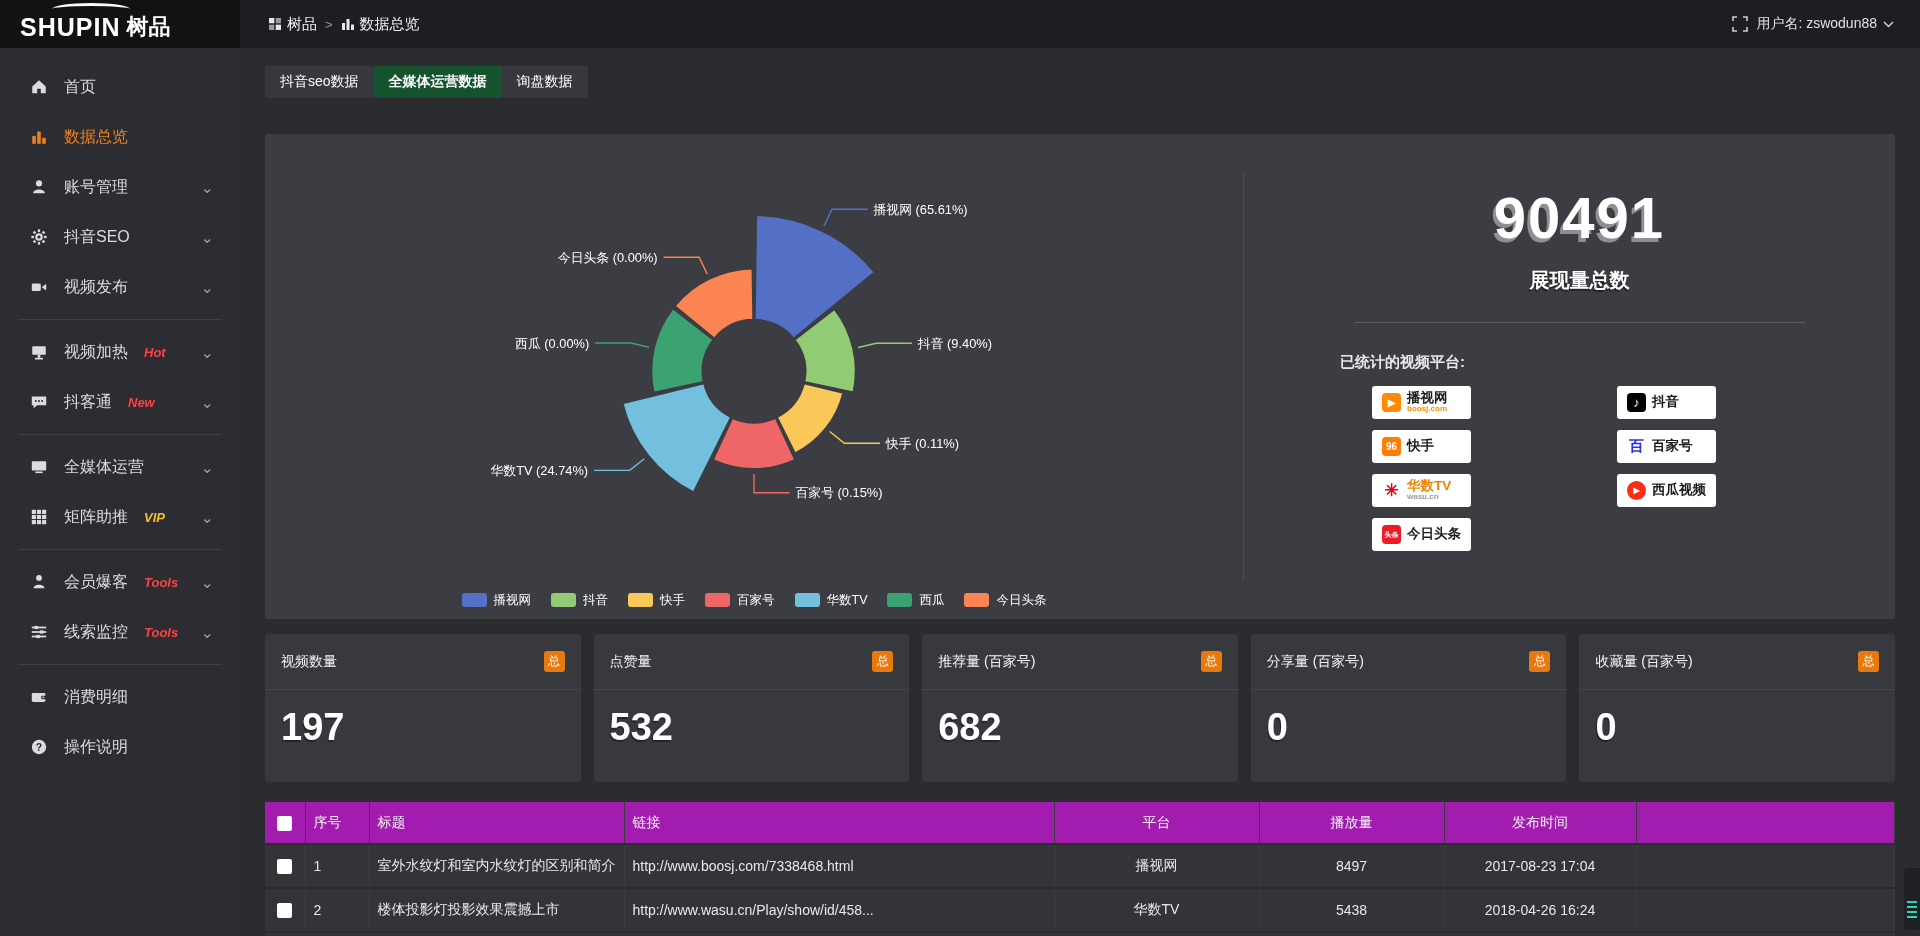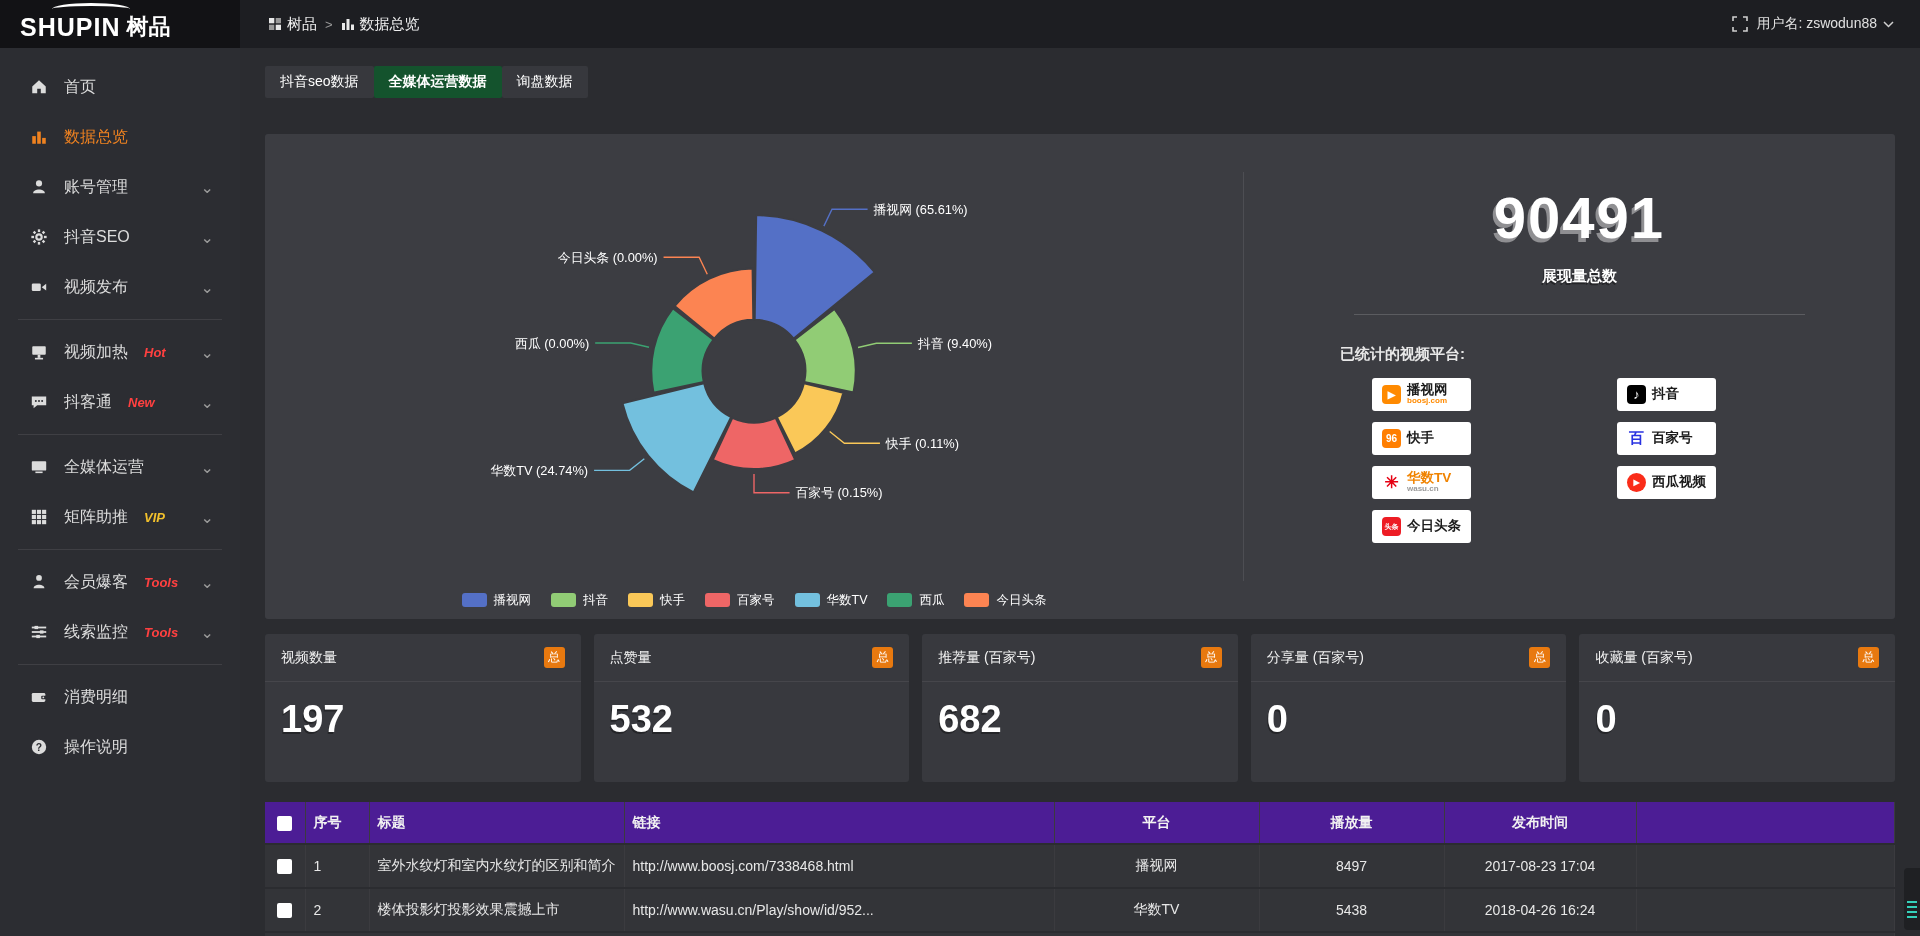--- a/index.html
+++ b/index.html
@@ -43,49 +43,49 @@
   .chart-panel { margin-top:36px; height:485px; background:#3c3d42; border-radius:3px; display:flex; }
   .chart-left { width:60%; display:flex; flex-direction:column; padding-top:8px; }
   .rose-wrap { flex:1; }
   .rose-legend { height:38px; display:flex; align-items:center; justify-content:center; gap:20px; }
   .legend-item { display:flex; align-items:center; gap:7px; font-size:12.5px; color:#fff; cursor:pointer; }
   .legend-swatch { width:25px; height:14px; border-radius:3px; }
   .v-divider { width:1px; background:rgba(255,255,255,0.09); margin:38px 0; }
   .chart-right { flex:1; padding:28px 40px 0 60px; }
   .big-number { text-align:center; font-size:58px; font-weight:800; color:#ffffff;
                 text-shadow:-3px 4px 0 #8f8f92; margin-top:22px; letter-spacing:2px; }
-  .big-label { text-align:center; font-size:15px; font-weight:bold; color:#fff; margin-top:16px;
+  .big-label { text-align:center; font-size:20px; font-weight:bold; color:#fff; margin-top:16px;
                text-shadow:-1px 2px 0 rgba(0,0,0,0.4); }
   .right-hr { border:none; border-top:1px solid rgba(255,255,255,0.16); width:82%; margin:28px auto 0; }
   .platforms-heading { font-size:15px; font-weight:bold; margin:30px 0 14px 36px; }
   .badges { display:flex; gap:146px; margin-left:68px; }
   .badge-col { display:flex; flex-direction:column; gap:11px; }
   .pbadge { background:#fff; border-radius:3px; height:33px; min-width:96px; display:flex; align-items:center;
             padding:0 10px; gap:6px; cursor:pointer; }
   .plogo { width:19px; height:19px; border-radius:4px; display:flex; align-items:center; justify-content:center;
            color:#fff; font-size:10px; font-weight:bold; flex:0 0 auto; }
   .pname { color:#1c1c1c; font-size:13.5px; font-weight:bold; line-height:1.05; }
   .psub { display:block; font-size:8px; font-weight:bold; }
 
   
   .stats { display:flex; gap:13px; margin-top:15px; }
   .card { flex:1; height:148px; background:#38393e; border-radius:3px; }
-  .card-head { height:48px; display:flex; align-items:center; justify-content:space-between;
+  .card-head { height:56px; display:flex; align-items:center; justify-content:space-between;
                padding:0 16px; border-bottom:1px solid rgba(255,255,255,0.07); }
   .card-title { font-size:14px; color:#f2f2f2; }
   .card-badge { width:21px; height:21px; background:#e8790f; color:#fff; font-size:12px; border-radius:3px;
                 display:flex; align-items:center; justify-content:center; cursor:pointer; }
   .card-value { font-size:38px; color:#fff; font-weight:600; padding:16px 16px 0;
                 text-shadow:-1px 2px 0 rgba(0,0,0,0.35); }
 
   
   .data-table { margin-top:20px; width:100%; border-collapse:collapse; background:#333438; font-size:14px; }
   .data-table th, .data-table td { border-bottom:2px solid #2b2c30; border-right:1px solid rgba(255,255,255,0.04);
                                    padding:0 8px; white-space:nowrap; overflow:hidden; }
-  .data-table th { height:42px; background:#4c1d95; font-weight:bold; color:#f2f2f2; text-align:left; }
+  .data-table th { height:42px; background:#a21caf; font-weight:normal; color:#f2f2f2; text-align:left; }
   .data-table td { height:44px; color:#e8e8e8; }
   .c { text-align:center !important; }
   .orange-text { color:#ef8220; cursor:pointer; }
   .cb { width:15px; height:15px; background:#fff; border-radius:2px; display:inline-block; vertical-align:middle;
         cursor:pointer; }
   .sliver td { height:6px; border-bottom:none; }
 
   
   .float-widget { position:absolute; right:0; bottom:6px; width:16px; height:62px; background:#1f2023;
                   border-radius:4px 0 0 4px; padding-top:30px; cursor:pointer; }
@@ -451,21 +451,21 @@
         <td class="orange-text">http://www.boosj.com/7338468.html</td>
         <td class="c">播视网</td>
         <td class="c">8497</td>
         <td class="c">2017-08-23 17:04</td>
         <td></td>
       </tr>
       <tr>
         <td class="c"><span class="cb"></span></td>
         <td>2</td>
         <td class="orange-text">楼体投影灯投影效果震撼上市</td>
-        <td class="orange-text">http://www.wasu.cn/Play/show/id/952...</td>
+        <td class="orange-text">http://www.wasu.cn/Play/show/id/458...</td>
         <td class="c">华数TV</td>
         <td class="c">5438</td>
         <td class="c">2018-04-26 16:24</td>
         <td></td>
       </tr>
       <tr class="sliver">
         <td colspan="8"></td>
       </tr>
     </tbody>
   </table>

